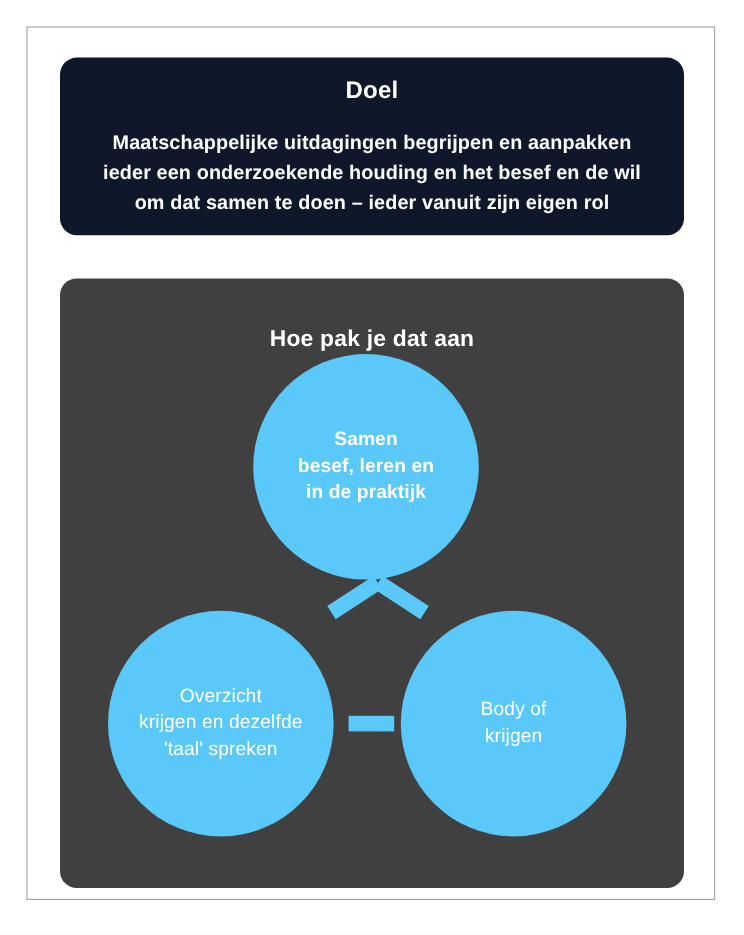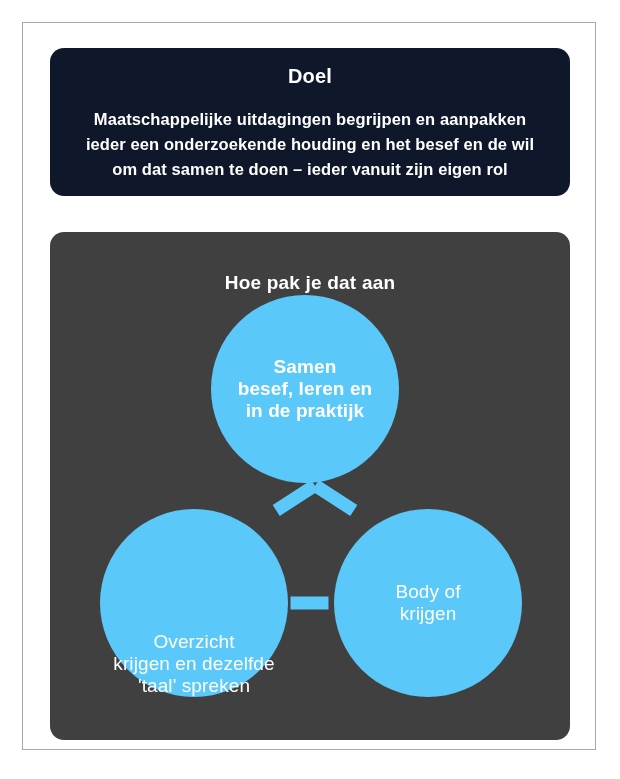--- a/index.html
+++ b/index.html
@@ -126,26 +126,26 @@
     position: absolute;
     width: 188px;
     height: 188px;
     border-radius: 50%;
     background: #5ac8f9;
     display: flex;
     align-items: center;
     justify-content: center;
   }
   .circle-top    { left: 161px; top: 63px; }
-  .circle-left   { left:  50px; top: 277px; align-items: flex-end; }
+  .circle-left   { left:  40px; top: 277px; }
   .circle-right  { left: 284px; top: 277px; }
 
   .circle-text {
     color: #ffffff;
-    font-size: 19px;
+    font-size: 16px;
     text-align: center;
     line-height: 22px;
     padding: 0 10px;
     letter-spacing: 0.1px;
   }
   .circle-top .circle-text { font-weight: bold; }
   .circle-left .circle-text,
   .circle-right .circle-text { font-weight: normal; }
 
   .circle-text .line { display: block; white-space: nowrap; }

